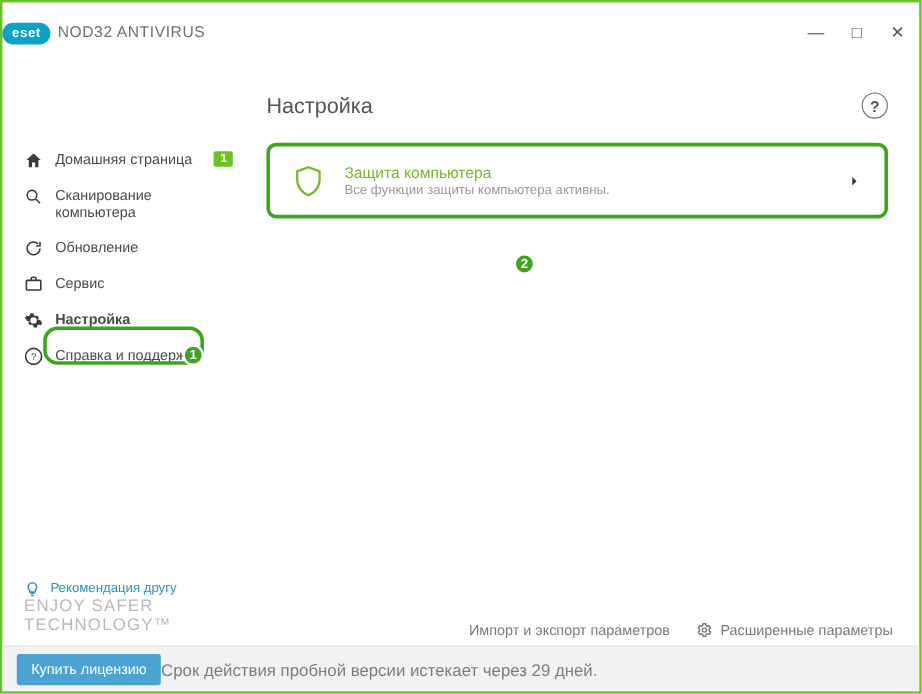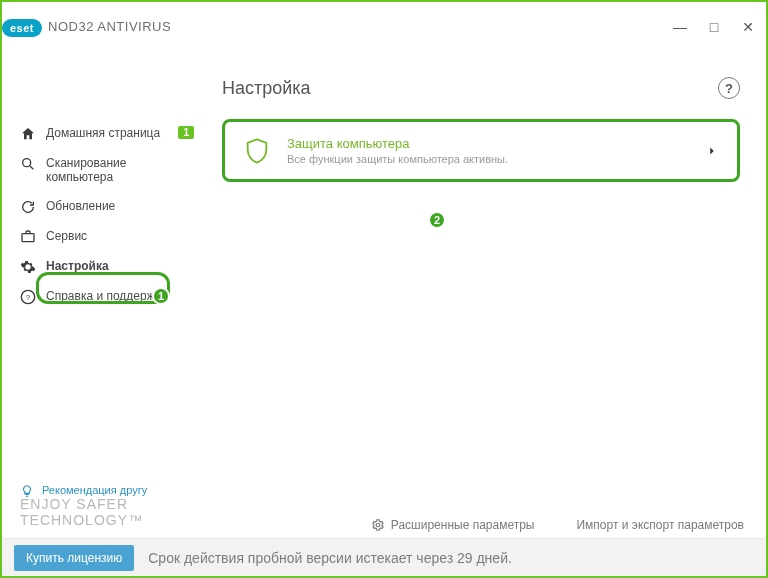--- a/index.html
+++ b/index.html
@@ -51,21 +51,21 @@
   .card-text { flex: 1; }
   .card-title { color: #76b82a; font-size: 13px; margin-bottom: 2px; }
   .card-sub { color: #9a9a9a; font-size: 11px; }
   .chev { color: #333; flex: 0 0 12px; }
   .footer-actions {
     position: absolute; bottom: 6px; right: 22px; display: flex; gap: 22px; color: #7a7a7a; font-size: 12px;
   }
   .footer-actions .fa { display: flex; align-items: center; gap: 6px; cursor: pointer; }
   .tagline { position: absolute; bottom: 10px; left: 18px; color: #b8b8b8; font-size: 14px; letter-spacing: 1px; }
   .bottom-bar {
-    height: 38px; background: #f2f2f2; display: flex; align-items: center; padding: 0 12px; gap: 14px; border-top: 1px solid #e6e6e6;
+    height: 38px; background: #f2f2f2; display: flex; align-items: center; padding: 0 12px; border-top: 1px solid #e6e6e6;
   }
   .buy-btn {
     background: #4aa3d2; color: #fff; font-size: 12px; border: none; padding: 6px 12px; border-radius: 2px; cursor: pointer;
   }
   .trial-text { color: #7d7d7d; font-size: 14px; }
   svg { display: block; }
 </style>
 </head>
 <body>
 
@@ -174,35 +174,35 @@
                 <path d="M9 6l6 6-6 6z"></path>
               </svg>
           </span>
         </div>
         <div class="step-badge step2">2</div>
 
 
         <div class="footer-actions">
           <div class="fa">
             <span>
+              <svg viewBox="0 0 24 24" width="14" height="14" fill="currentColor">
+                  <path d="M7 3v12M7 3l-3 3M7 3l3 3M17 21V9M17 21l-3-3M17 21l3-3"></path>
+                </svg>
+            </span>
+            <span>Импорт и экспорт параметров</span>
+          </div>
+          <div class="fa">
+            <span>
               <svg viewBox="0 0 24 24" width="14" height="14" fill="none" stroke="currentColor" stroke-width="2">
                   <circle cx="12" cy="12" r="3"></circle>
                   <path d="M19 12a7 7 0 0 1-.1 1.2l2 1.6-2 3.4-2.4-1a7 7 0 0 1-2 1.2l-.4 2.6h-4l-.4-2.6a7 7 0 0 1-2-1.2l-2.4 1-2-3.4 2-1.6A7 7 0 0 1 5 12a7 7 0 0 1 .1-1.2l-2-1.6 2-3.4 2.4 1a7 7 0 0 1 2-1.2L9.9 3h4l.4 2.6a7 7 0 0 1 2 1.2l2.4-1 2 3.4-2 1.6c.07.4.1.8.1 1.2z"></path>
                 </svg>
             </span>
             <span>Расширенные параметры</span>
           </div>
-          <div class="fa">
-            <span>
-              <svg viewBox="0 0 24 24" width="14" height="14" fill="currentColor">
-                  <path d="M7 3v12M7 3l-3 3M7 3l3 3M17 21V9M17 21l-3-3M17 21l3-3"></path>
-                </svg>
-            </span>
-            <span>Импорт и экспорт параметров</span>
-          </div>
         </div>
       </div>
 
     </div>
 
     <div class="bottom-bar">
       <button class="buy-btn">Купить лицензию</button>
       <span class="trial-text">Срок действия пробной версии истекает через 29 дней.</span>
     </div>
   </div>

